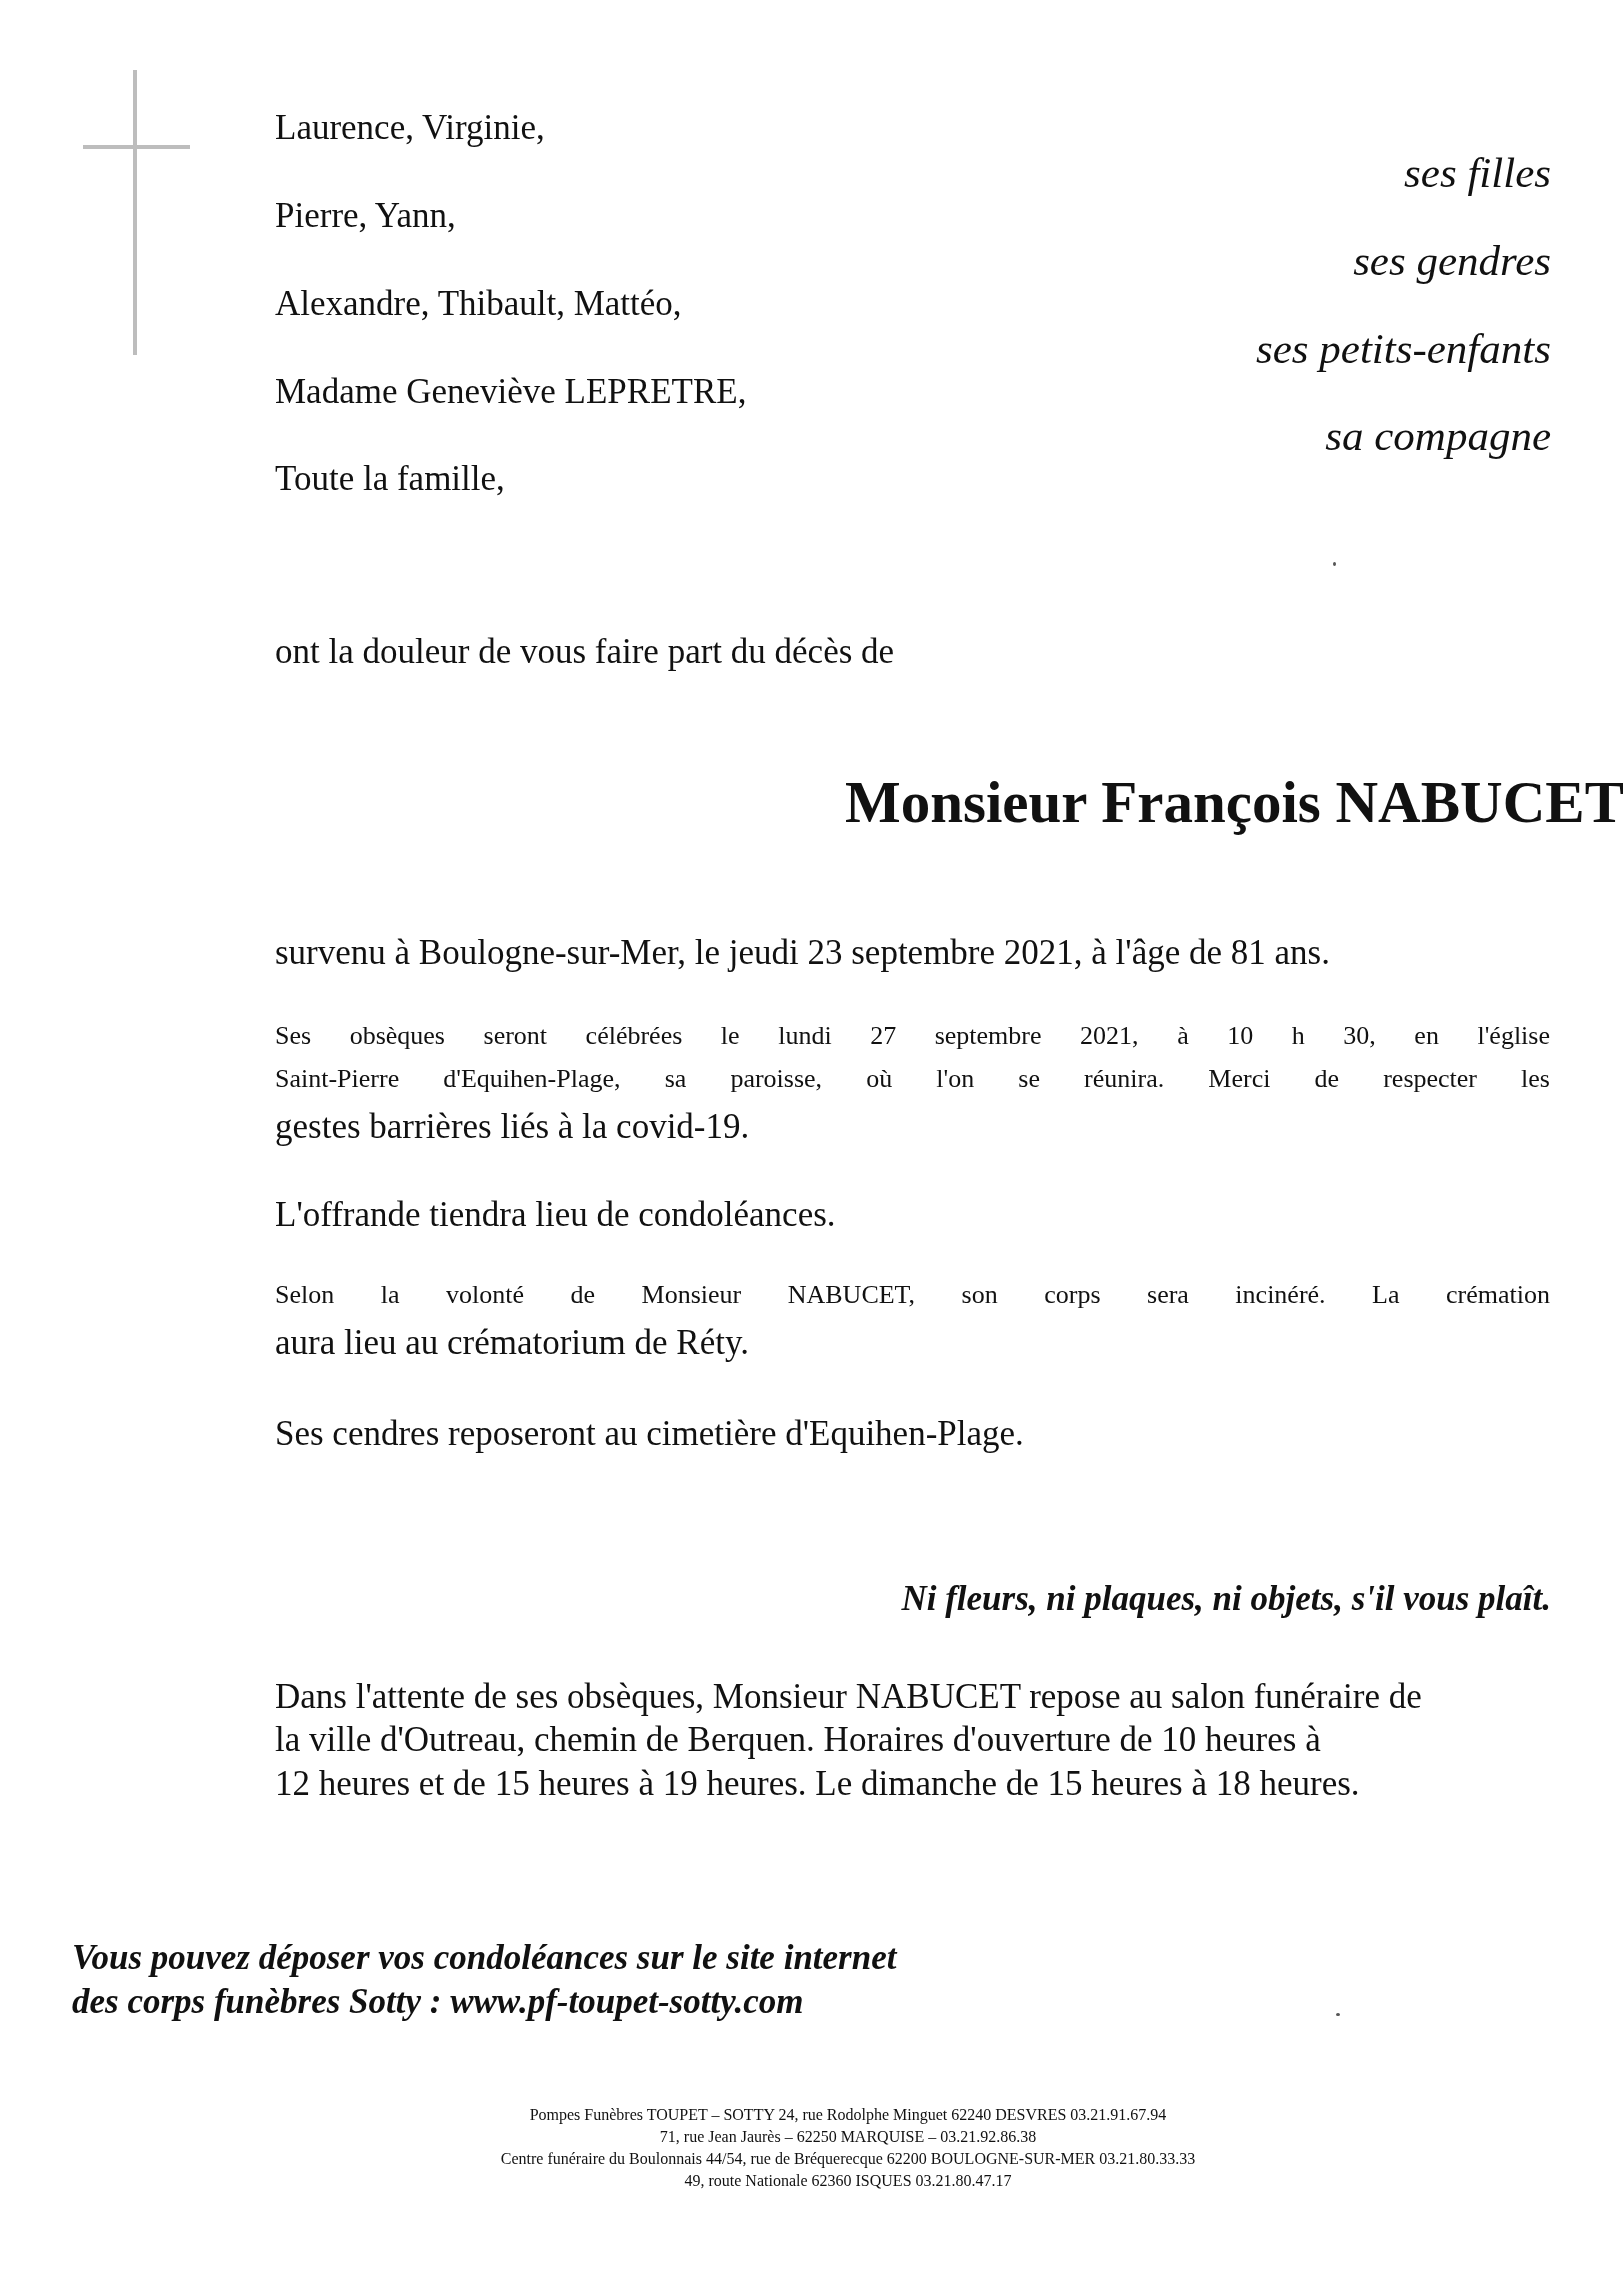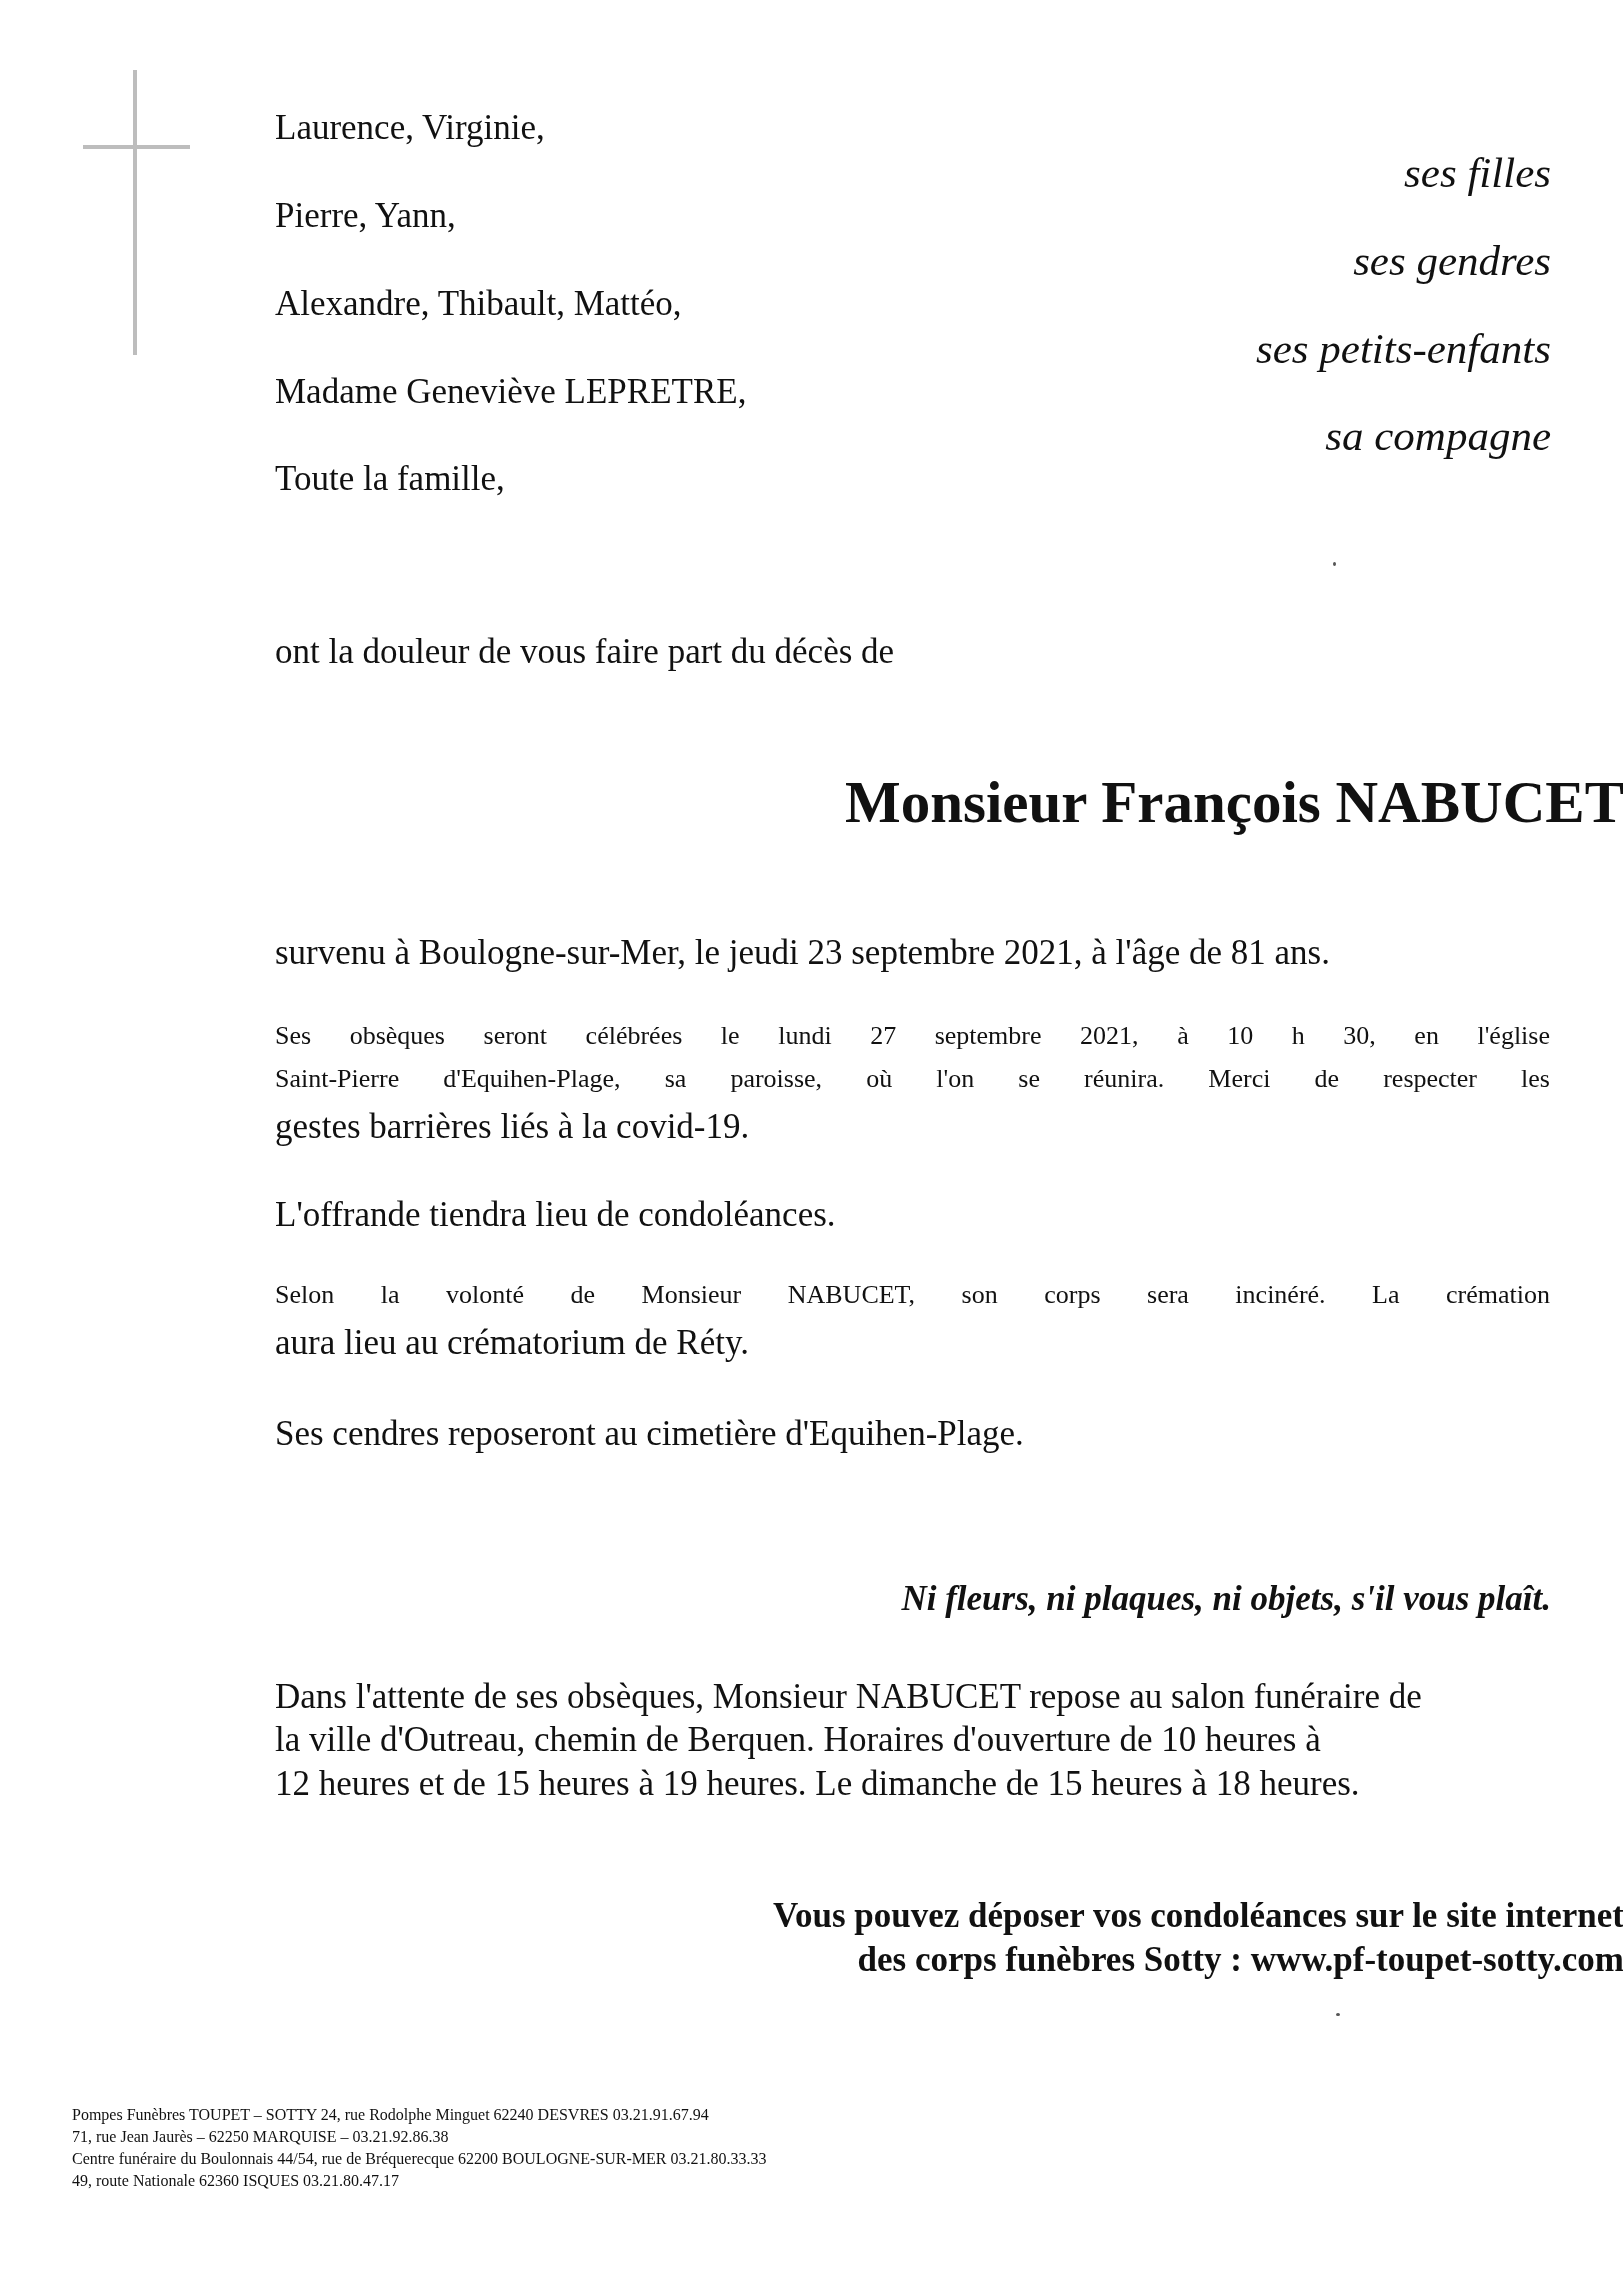--- a/index.html
+++ b/index.html
@@ -7,22 +7,22 @@
          font-family:"Liberation Serif", "DejaVu Serif", serif; color:#111; }
   .abs { position:absolute; white-space:nowrap; }
   .cross-v { position:absolute; left:133px; top:70px; width:4px; height:285px; background:#bdbdbd; }
   .cross-h { position:absolute; left:83px; top:145px; width:107px; height:4px; background:#bdbdbd; }
   .name { left:275px; font-size:35px; line-height:1; }
   .role { right:73px; font-size:43px; font-style:italic; line-height:1; }
   .body-line { left:275px; font-size:35px; line-height:1; }
   .justify { left:275px; width:1275px; font-size:26px; line-height:1; text-align:justify; text-align-last:justify; }
   .title { left:0; width:1624px; text-align:right; font-size:59px; font-weight:bold; line-height:1; padding-left:16px; box-sizing:border-box; }
   .bi-right { right:73px; font-size:35px; font-style:italic; font-weight:bold; line-height:1;margin-top:33px; }
-  .bi-center { left:0; width:1624px; text-align:right; font-size:35px; font-weight:bold; line-height:1; padding-left:72px; box-sizing:border-box; }
-  .footer { left:0; width:1624px; font-size:16px; line-height:1; padding-left:72px; box-sizing:border-box; }
+  .bi-center { left:0; width:1624px; text-align:left; font-size:35px; font-style:italic; font-weight:bold; line-height:1; padding-left:72px; box-sizing:border-box;margin-top:42px; }
+  .footer { left:0; width:1624px; text-align:center; font-size:16px; line-height:1; padding-left:72px; box-sizing:border-box; }
   .speck { position:absolute; background:#555; border-radius:50%; }
 </style>
 </head>
 <body>
 
 <div>
   <div class="cross-v"></div>
   <div class="cross-h"></div>
 </div>
 

